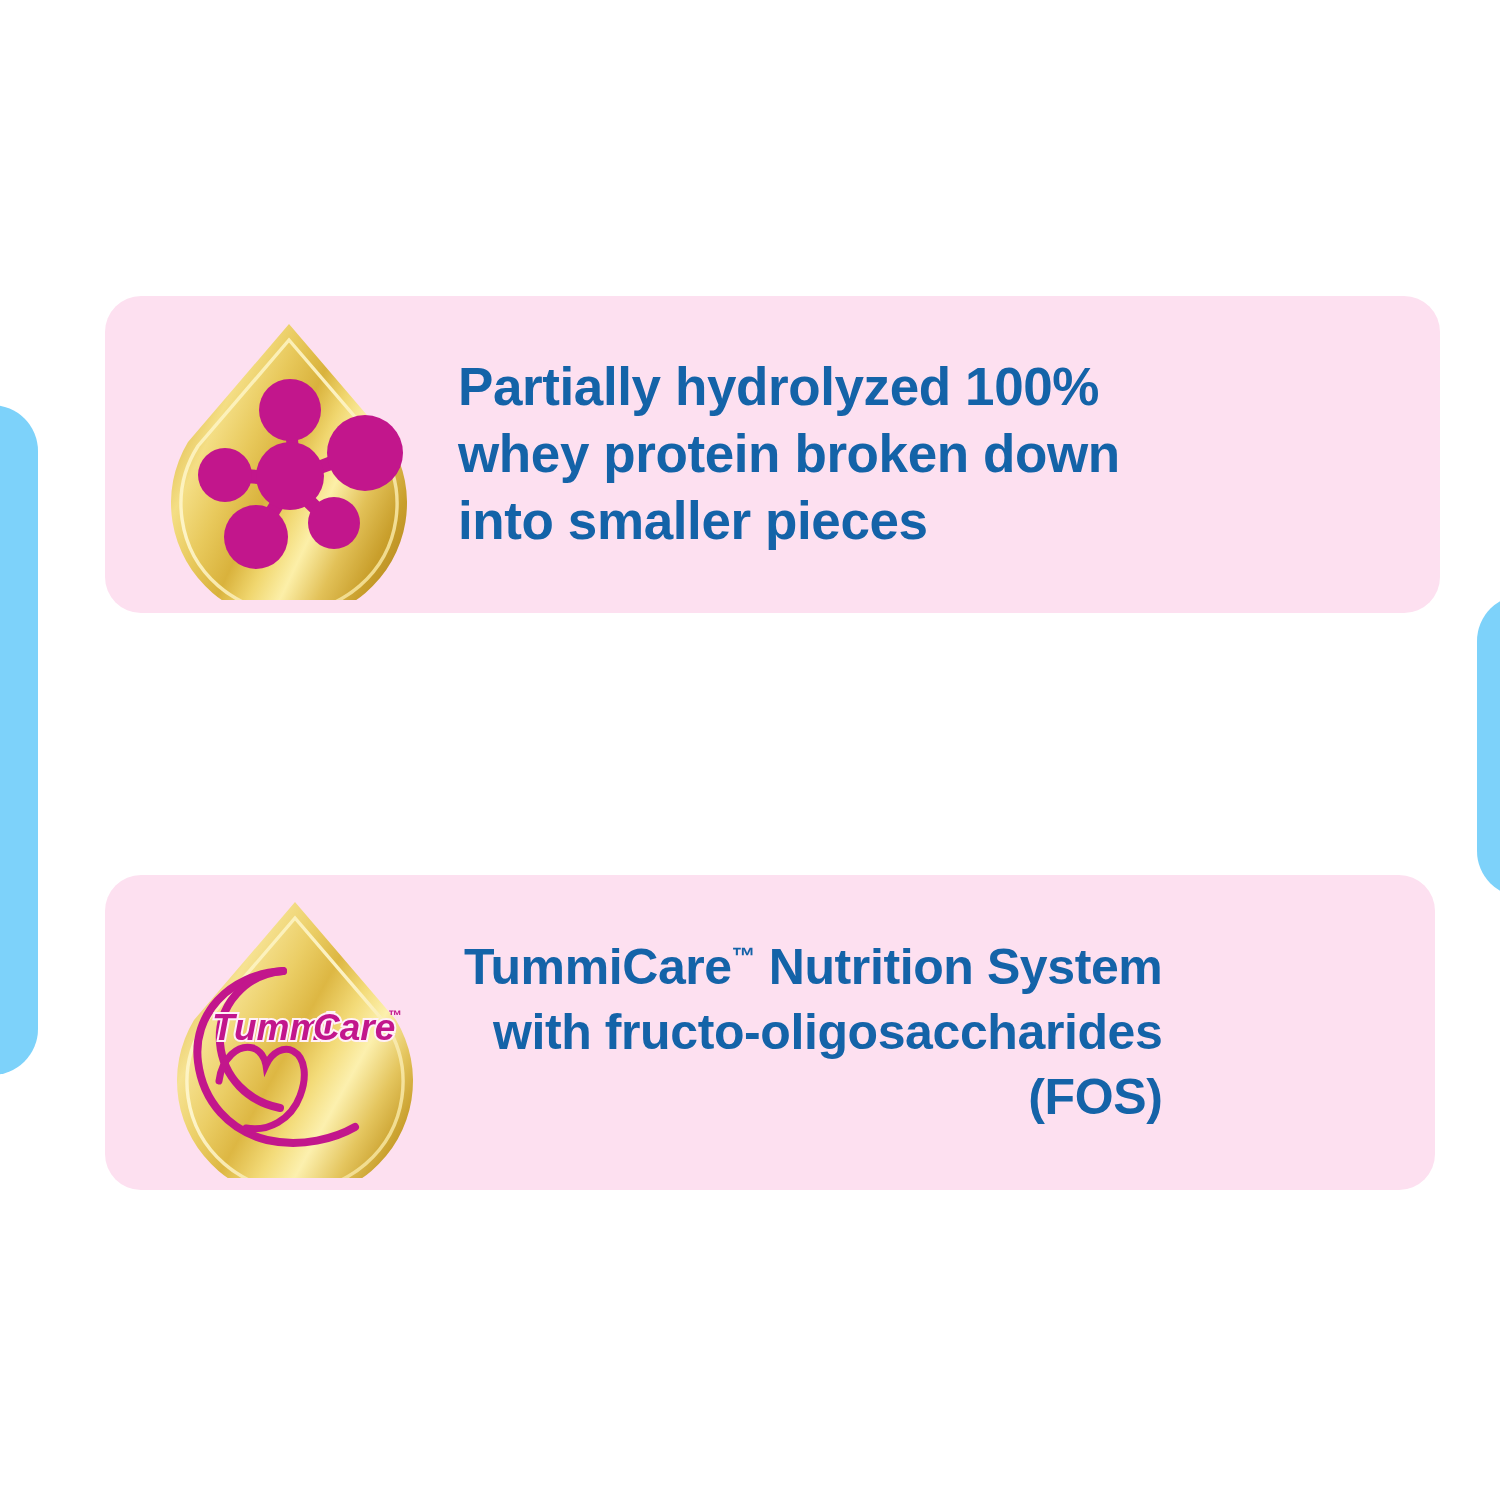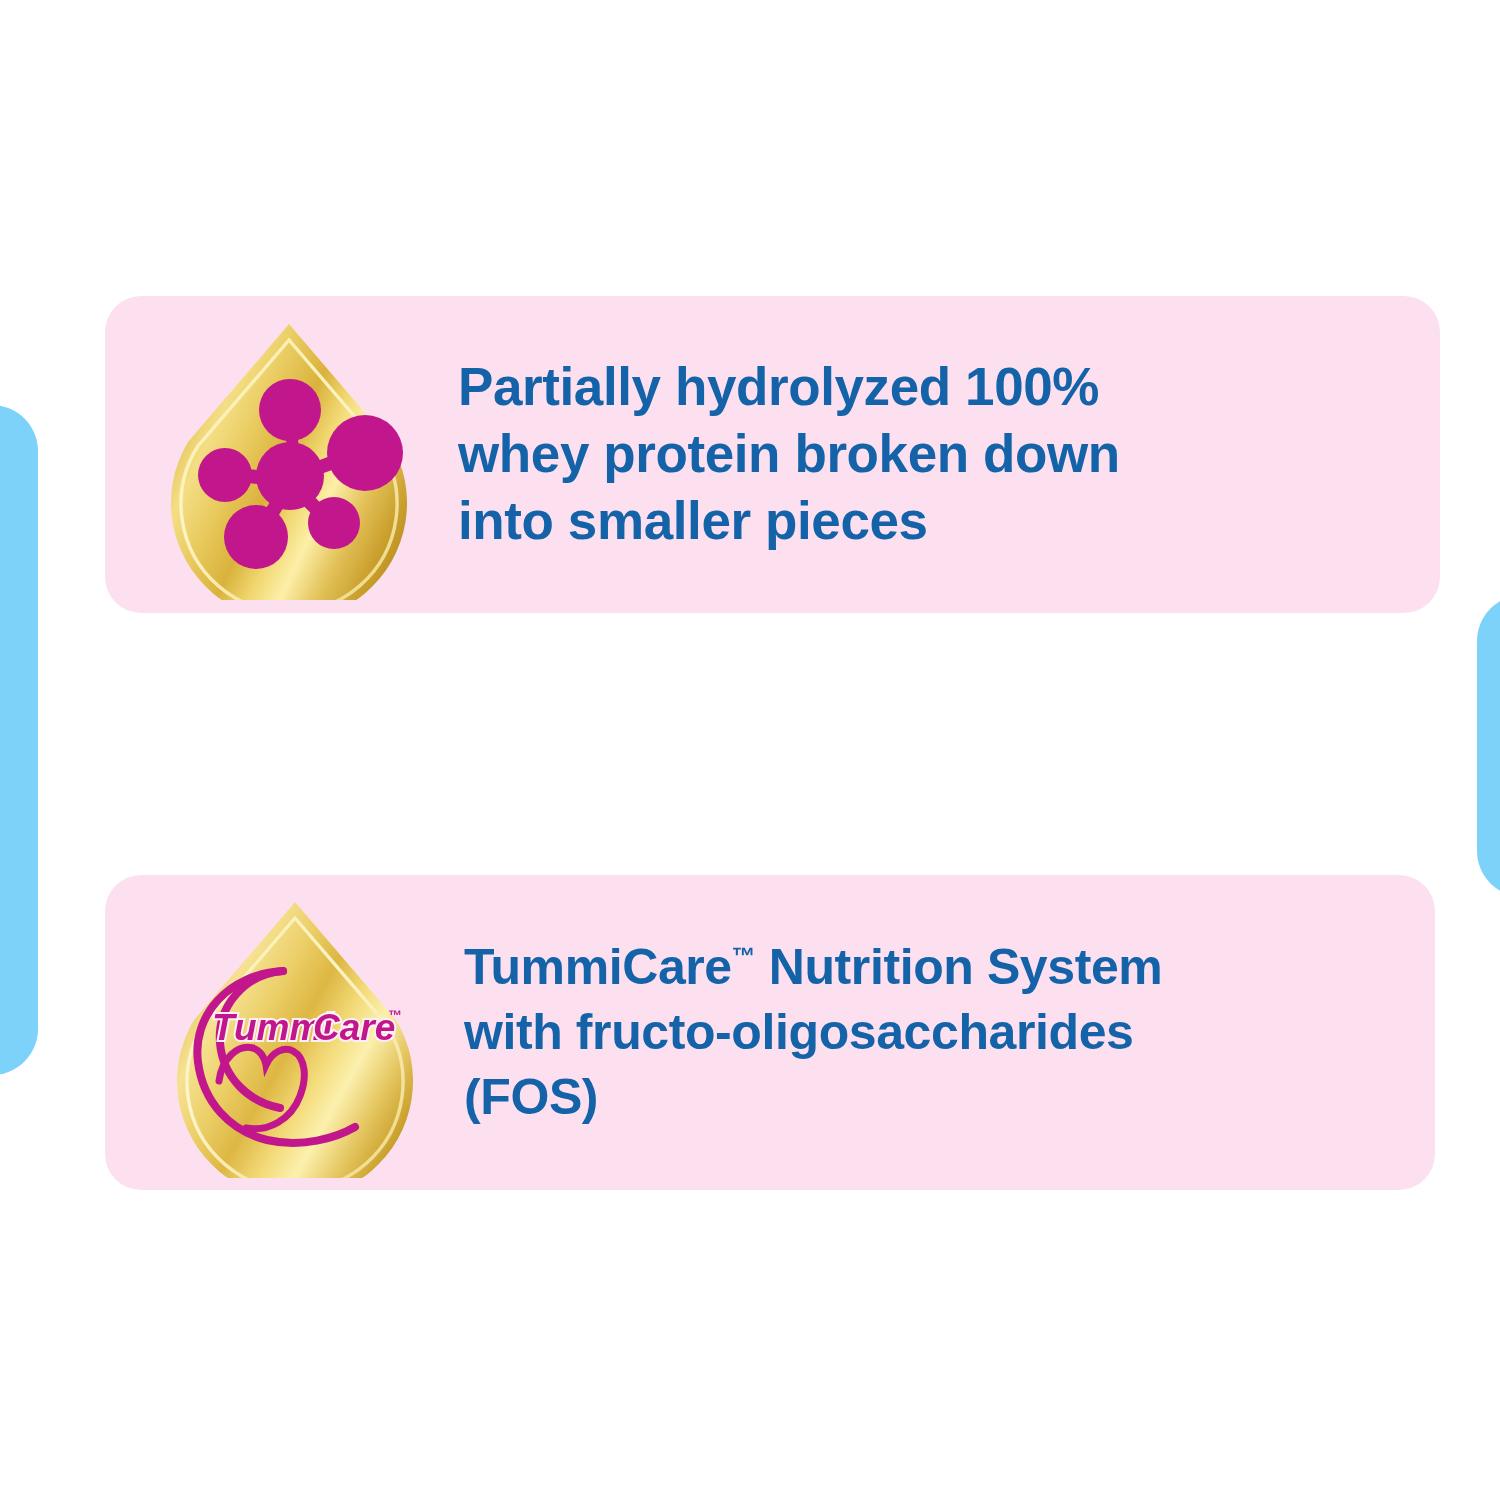--- a/index.html
+++ b/index.html
@@ -89,20 +89,21 @@
     font-weight: bold;
     font-size: 53px;
     line-height: 1.26;
     letter-spacing: -0.4px;
     white-space: pre-line;
     margin-left: 10px;
   }
   .card-2 .card-text {
     font-size: 50px;
     line-height: 1.3;
+    text-align: right;
   }
   .tm {
     font-size: 0.47em;
     vertical-align: 0.85em;
     letter-spacing: 0;
   }
 
   
   .tummi-word {
     position: absolute;

